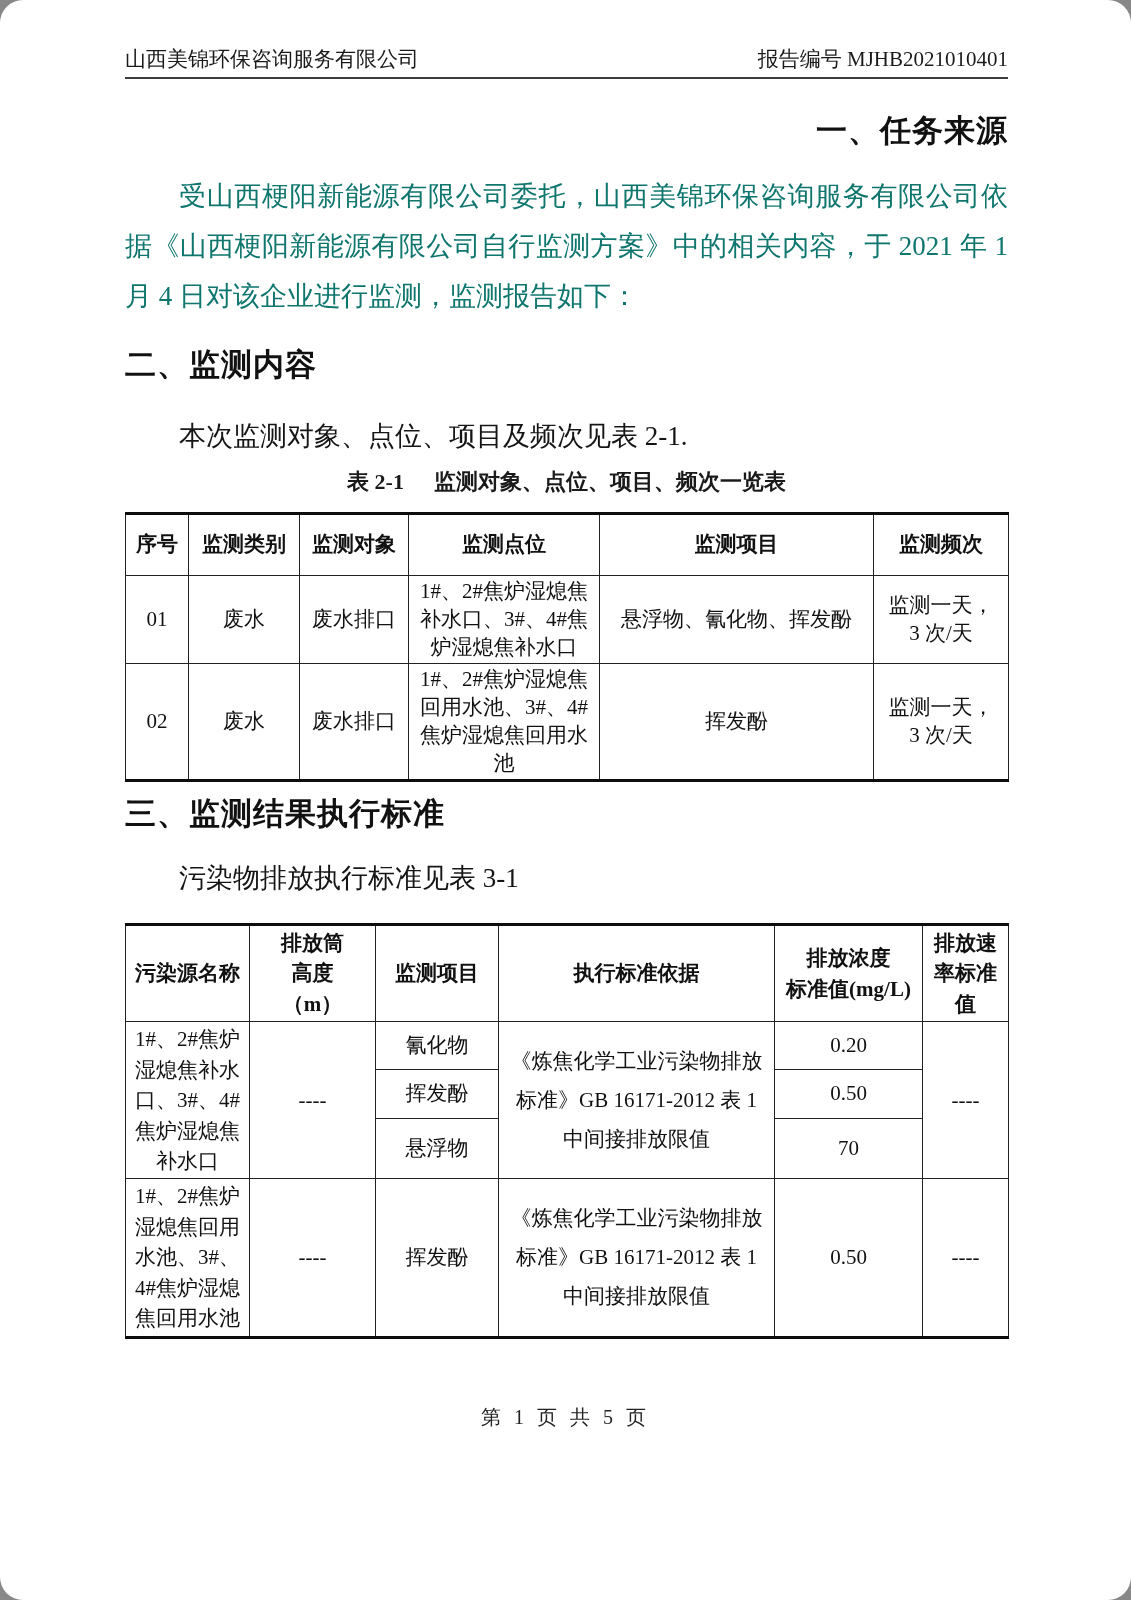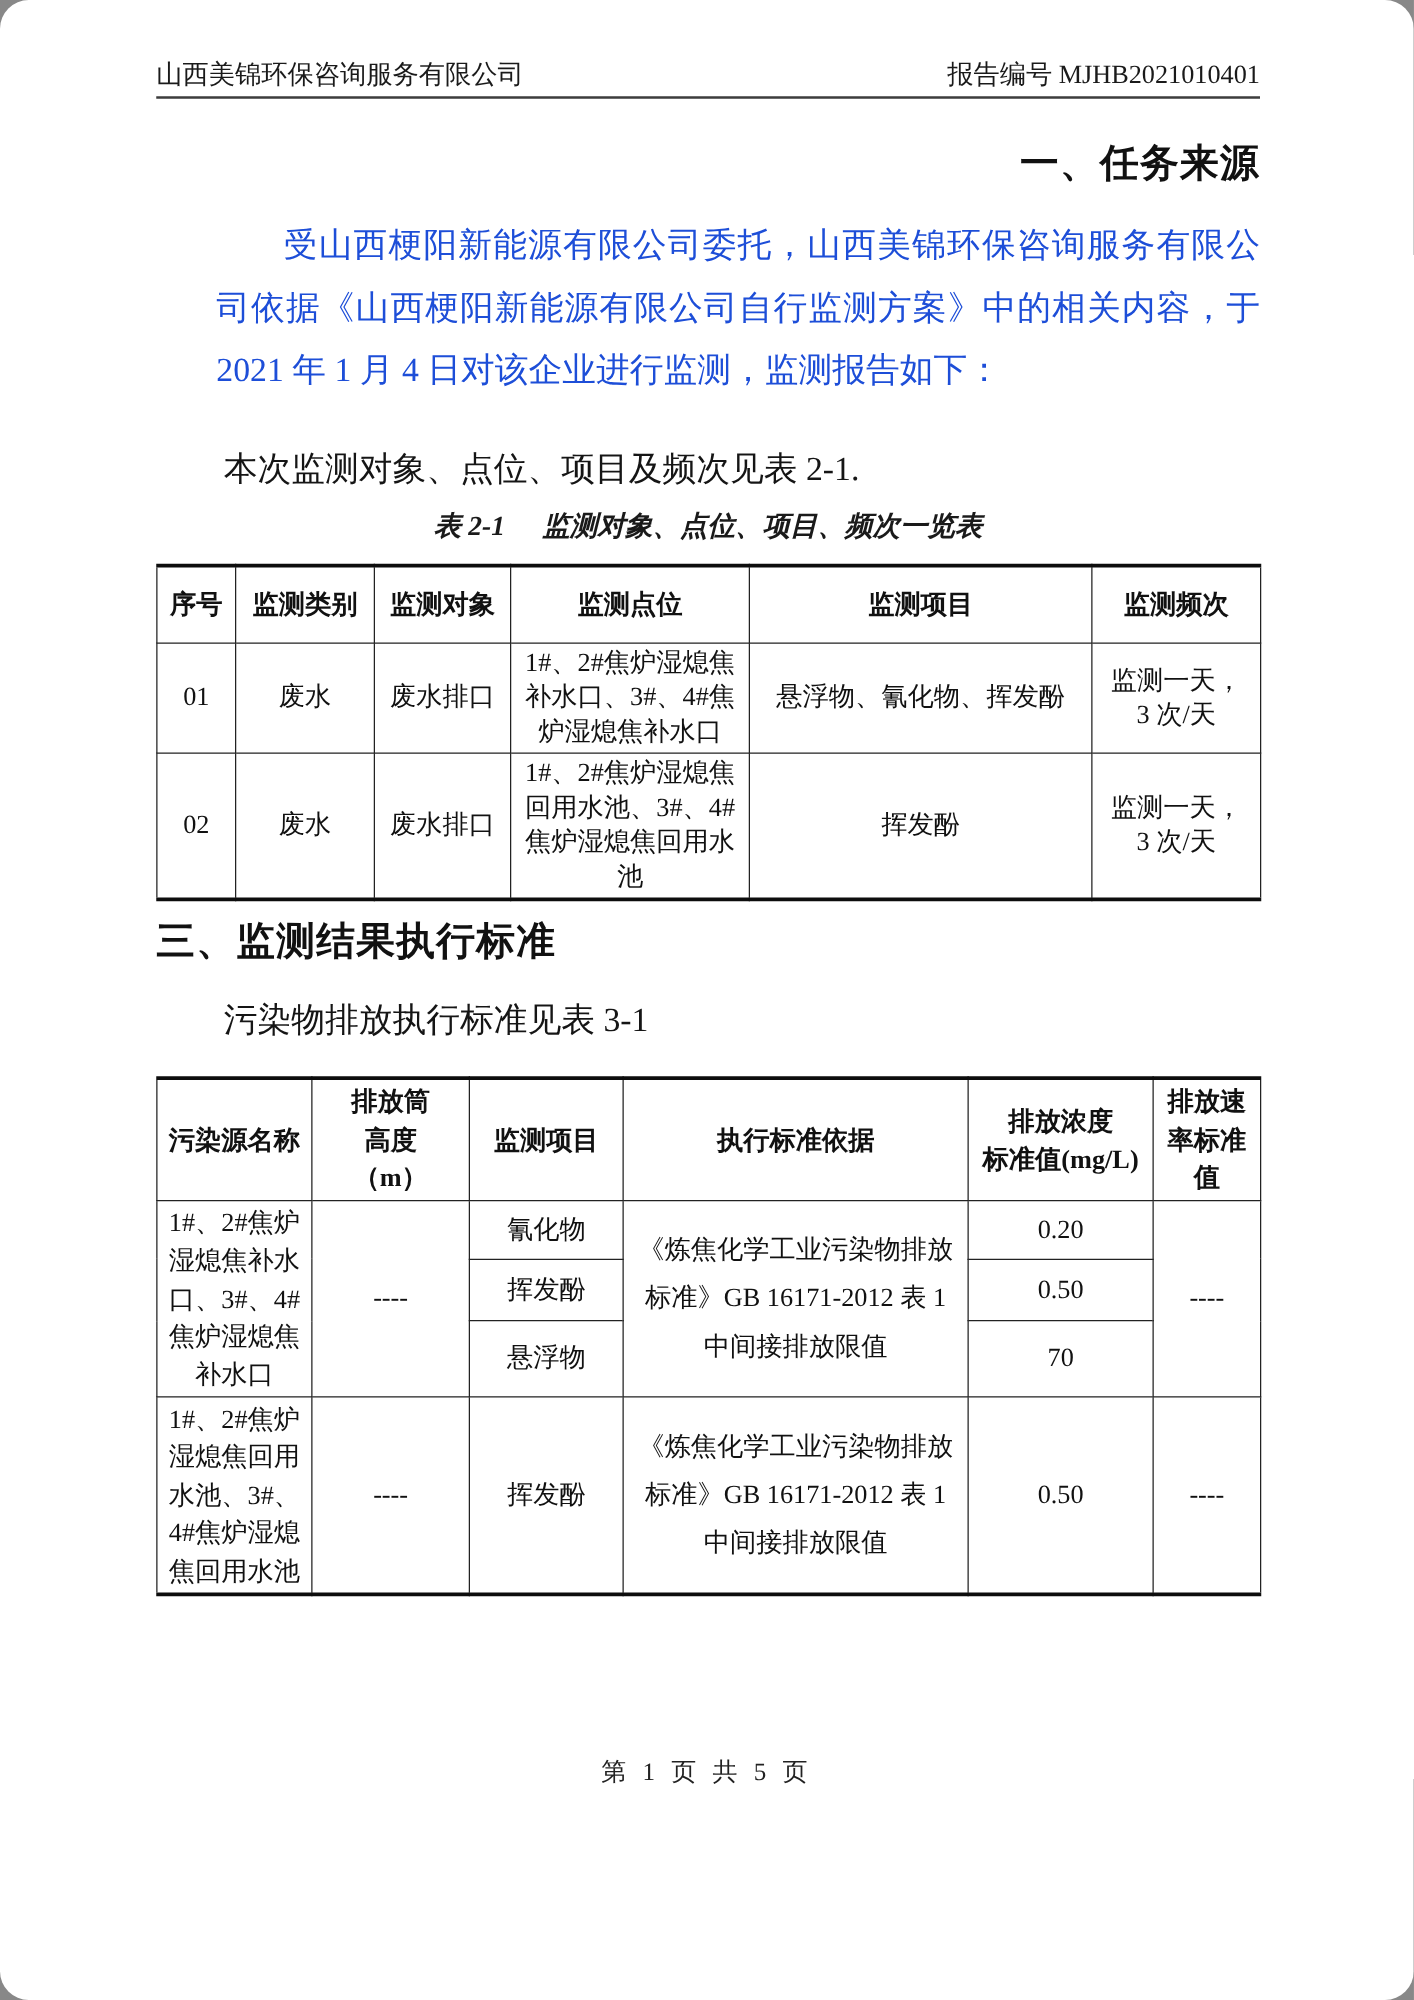--- a/index.html
+++ b/index.html
@@ -28,31 +28,30 @@
     letter-spacing:1px;
     color:#111;
   }
   #sec1-heading { margin-top:34px;text-align:right; }
   #sec2-heading { margin-top:26px; }
   #sec3-heading { margin-top:14px; }
   .body-par {
     margin-top:22px;
     font-size:27px; line-height:50px;
     text-align:justify; text-indent:2em;
-    color:#1d4ed8;
-    margin-left:48px;
+    color:#0f766e;
   }
   .intro-line {
     font-size:27px; line-height:40px; text-indent:2em;
     color:#151515;
   }
   #sec2-intro { margin-top:34px; }
   #sec3-intro { margin-top:26px; }
   .table-caption {
-    text-align:center; font-weight:bold; font-size:22px; line-height:27px;font-style:italic;
+    text-align:center; font-weight:bold; font-size:22px; line-height:27px;
   }
   #caption-2-1 { margin-top:12px; }
   #caption-3-1 { margin-top:13px; }
   .cap-label { margin-right:30px; }
   table {
     border-collapse:collapse; table-layout:fixed; width:883px;
     border-top:3.5px solid #0d0d0d;
     border-bottom:3.5px solid #0d0d0d;
   }
   #table-2-1 { margin-top:17px; }
@@ -88,20 +87,21 @@
 
   <div class="header-bar">
     <span>山西美锦环保咨询服务有限公司</span>
     <span>报告编号 MJHB2021010401</span>
   </div>
 
   <div id="sec1-heading" class="sec-heading">一、任务来源</div>
 
   <p class="body-par">受山西梗阳新能源有限公司委托，山西美锦环保咨询服务有限公司依据《山西梗阳新能源有限公司自行监测方案》中的相关内容，于 2021 年 1 月 4 日对该企业进行监测，监测报告如下：</p>
 
+  <div id="sec2-heading" class="sec-heading">二、监测内容</div>
 
   <p id="sec2-intro" class="intro-line">本次监测对象、点位、项目及频次见表 2-1.</p>
 
   <div id="caption-2-1" class="table-caption">
     <span class="cap-label">表 2-1</span><span>监测对象、点位、项目、频次一览表</span>
   </div>
 
   <table id="table-2-1">
     <colgroup>
       <col style="width:63px">

